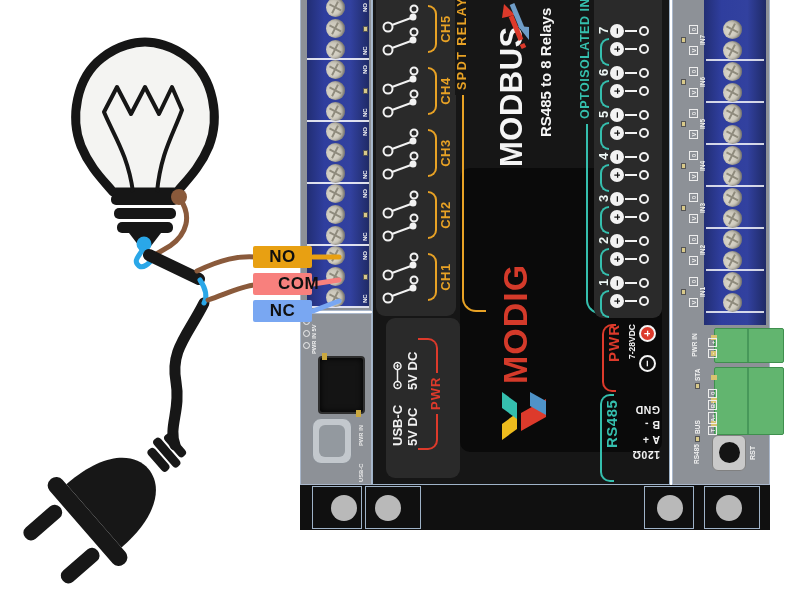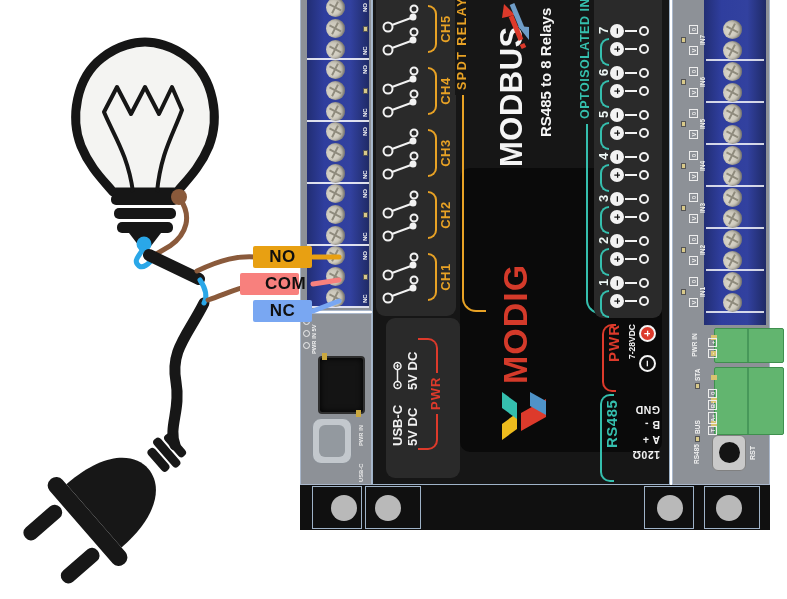--- a/index.html
+++ b/index.html
@@ -104,21 +104,21 @@
         font-size:6px;font-weight:bold;text-align:center;line-height:8px;margin-right:2px;}
   .ledchip{display:inline-block;width:6px;height:5px;background:#d8c98a;border:.5px solid #555;margin-right:2px;}
   .silkrow{position:absolute;font-size:6.5px;font-weight:bold;color:#f2f2f2;white-space:nowrap;}
   .rstbtn{left:59px;top:412px;width:36px;height:34px;background:#c9c9c9;border-radius:6px;border:1px solid #808080;}
   .rstbtn::after{content:'';position:absolute;left:7px;top:6px;width:21px;height:21px;border-radius:50%;background:#141414;}
   #rst-lbl{left:61px;top:449px;width:32px;text-align:center;font-size:7px;font-weight:bold;color:#f2f2f2;}
   
   .scene{position:absolute;left:0;top:0;z-index:5;pointer-events:none;}
   .wire-label{position:absolute;z-index:6;width:59px;height:22px;border-radius:2px;
               text-align:center;line-height:22px;font-size:17px;font-weight:bold;color:#101010;letter-spacing:.5px;}
-  #lb-no{left:253px;top:246px;} #lb-com{left:240px;top:273px;padding-left:25px;} #lb-nc{left:253px;top:300px;}
+  #lb-no{left:253px;top:246px;} #lb-com{left:253px;top:273px;padding-left:25px;} #lb-nc{left:253px;top:300px;}
 </style>
 </head>
 <body>
 
 <div class="stage">
 
   <div id="board">
 
     <div class="abs mountcol"></div>
     <div class="abs msq" style="top:12px;height:50px;">

